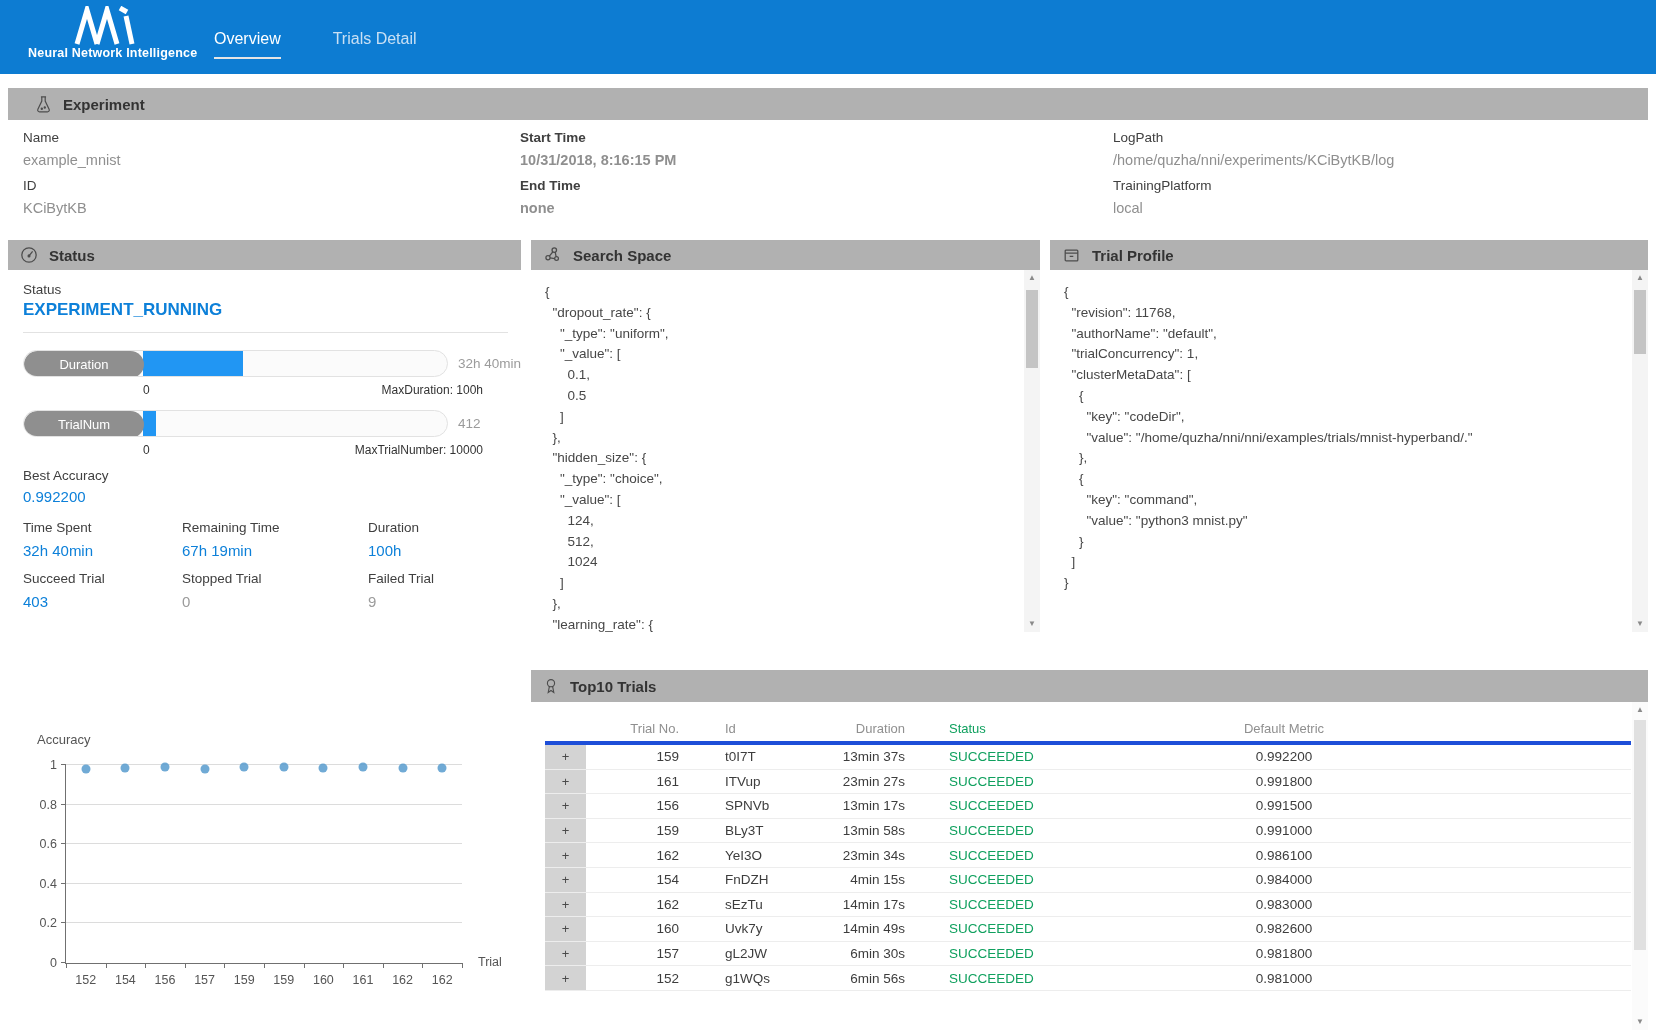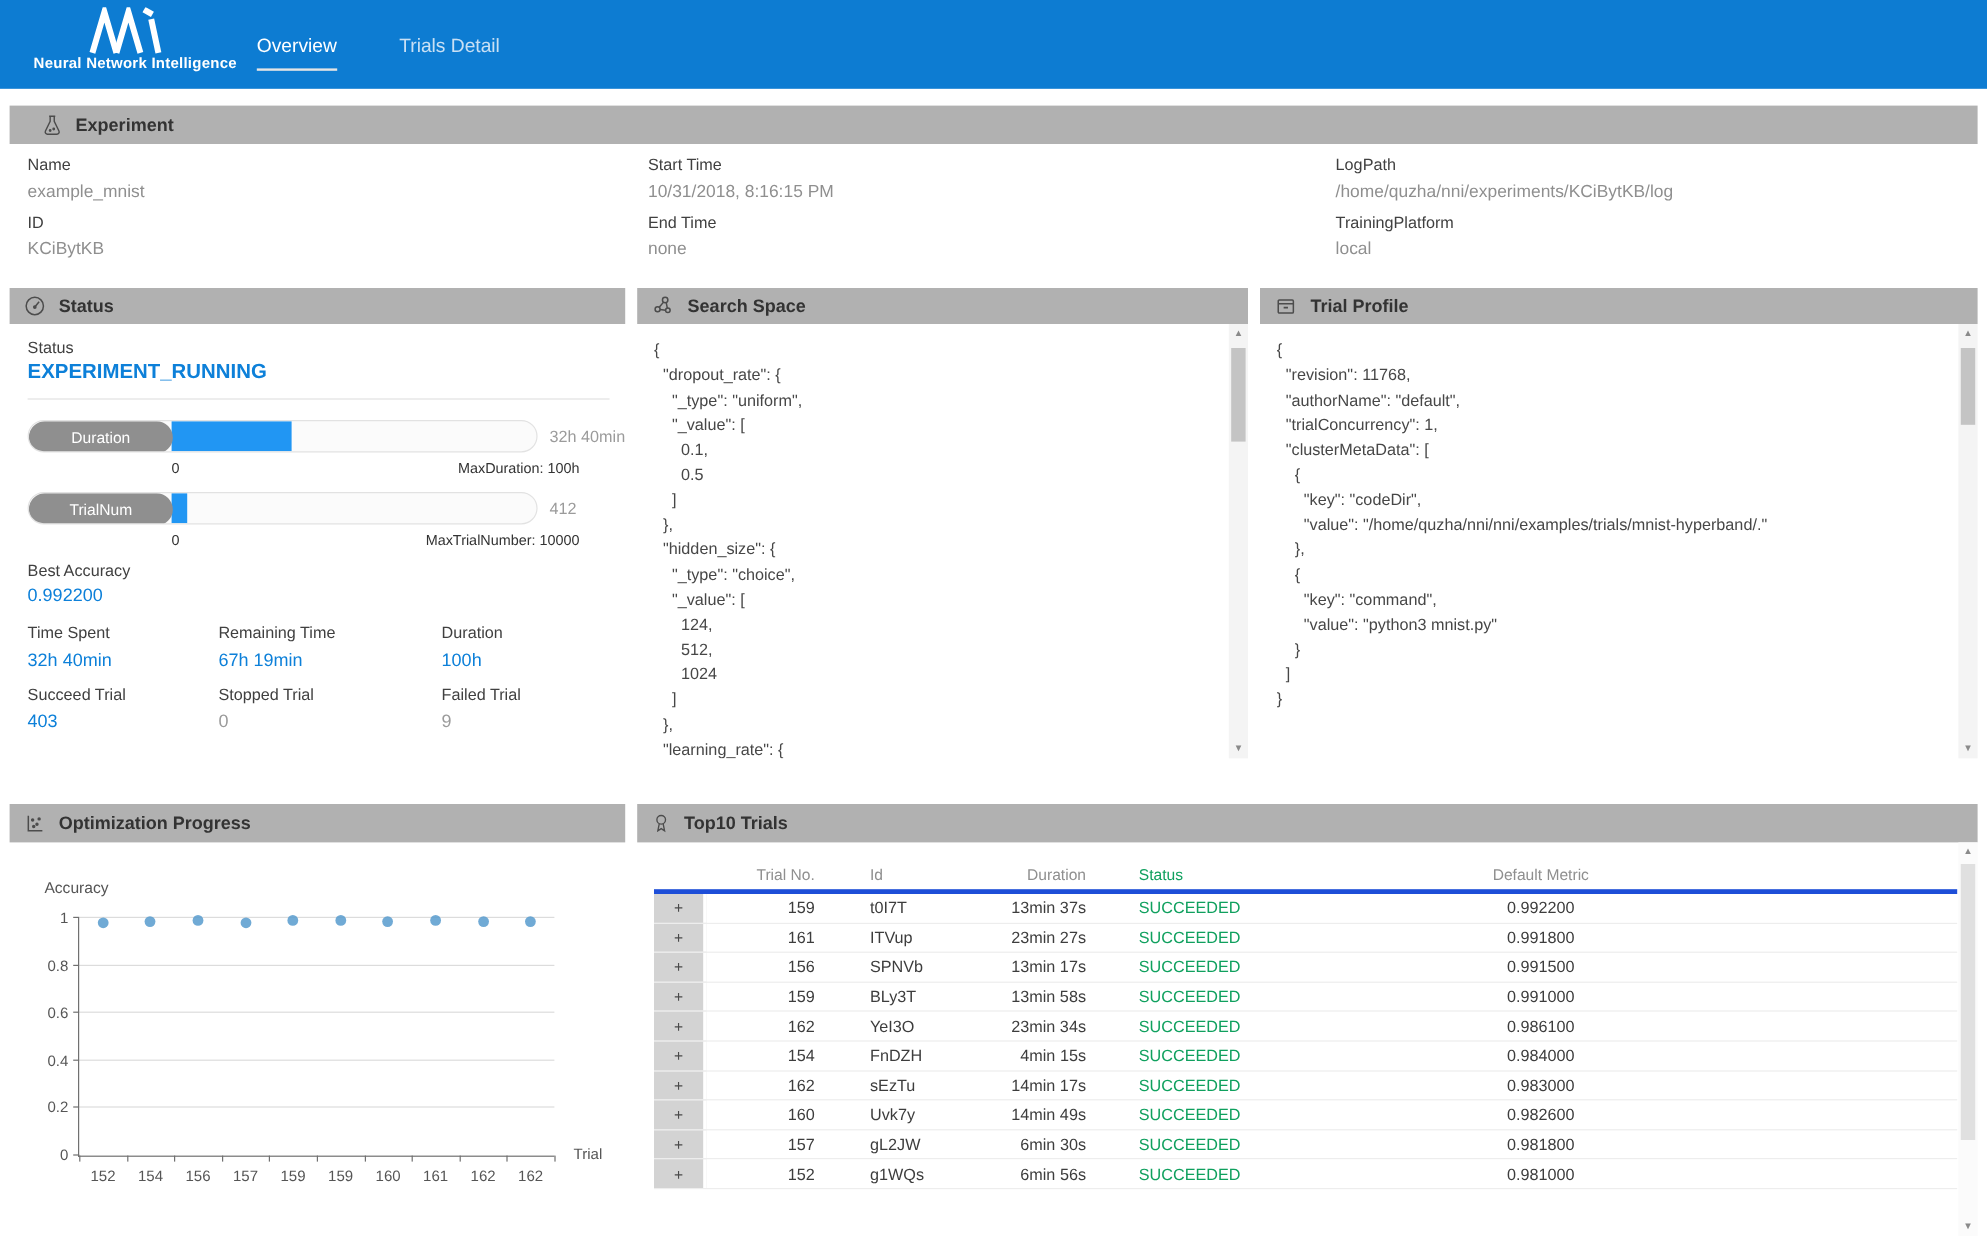--- a/index.html
+++ b/index.html
@@ -116,21 +116,21 @@
       </svg>
     </span>
     <span class="section-title">Experiment</span>
   </div>
   <div class="exp-col" style="left:23px;">
     <div class="f-label">Name</div>
     <div class="f-value">example_mnist</div>
     <div class="f-label">ID</div>
     <div class="f-value">KCiBytKB</div>
   </div>
-  <div class="exp-col" style="left:540px;">
+  <div class="exp-col" style="left:520px;font-weight:bold;">
     <div class="f-label">Start Time</div>
     <div class="f-value">10/31/2018, 8:16:15 PM</div>
     <div class="f-label">End Time</div>
     <div class="f-value">none</div>
   </div>
   <div class="exp-col" style="left:1113px;">
     <div class="f-label">LogPath</div>
     <div class="f-value">/home/quzha/nni/experiments/KCiBytKB/log</div>
     <div class="f-label">TrainingPlatform</div>
     <div class="f-value">local</div>
@@ -268,32 +268,20 @@
   ]
 }</div>
     <div class="vscroll" style="right:0;top:30px;bottom:0;">
       <div class="arr up">▲</div>
       <div class="thumb" style="top:20px;height:64px;"></div>
       <div class="arr down">▼</div>
     </div>
   </div>
 
   <div class="panel" style="left:8px;top:670px;width:513px;height:360px;">
-    <div class="panel-bar" style="height:32px;">
-      <span class="sec-icon">
-        <svg width="18" height="18" viewBox="0 0 20 20">
-          <path d="M4 3 V17 H17"></path>
-          <circle cx="8" cy="7" r="0.9" fill="#4c4c4c"></circle>
-          <circle cx="12" cy="11" r="0.9" fill="#4c4c4c"></circle>
-          <circle cx="14" cy="6" r="0.9" fill="#4c4c4c"></circle>
-          <circle cx="9" cy="13" r="0.9" fill="#4c4c4c"></circle>
-        </svg>
-      </span>
-      <span class="section-title">Optimization Progress</span>
-    </div>
     <div class="chart-ylab">Accuracy</div>
     <div class="plot" id="plot">
         <div class="ytick" style="bottom: 0%;"></div>
         <div class="ylabel" style="bottom: calc(0% - 8px);">0</div>
         <div class="gridline" style="bottom: 20%;"></div>
         <div class="ytick" style="bottom: 20%;"></div>
         <div class="ylabel" style="bottom: calc(20% - 8px);">0.2</div>
         <div class="gridline" style="bottom: 40%;"></div>
         <div class="ytick" style="bottom: 40%;"></div>
         <div class="ylabel" style="bottom: calc(40% - 8px);">0.4</div>

